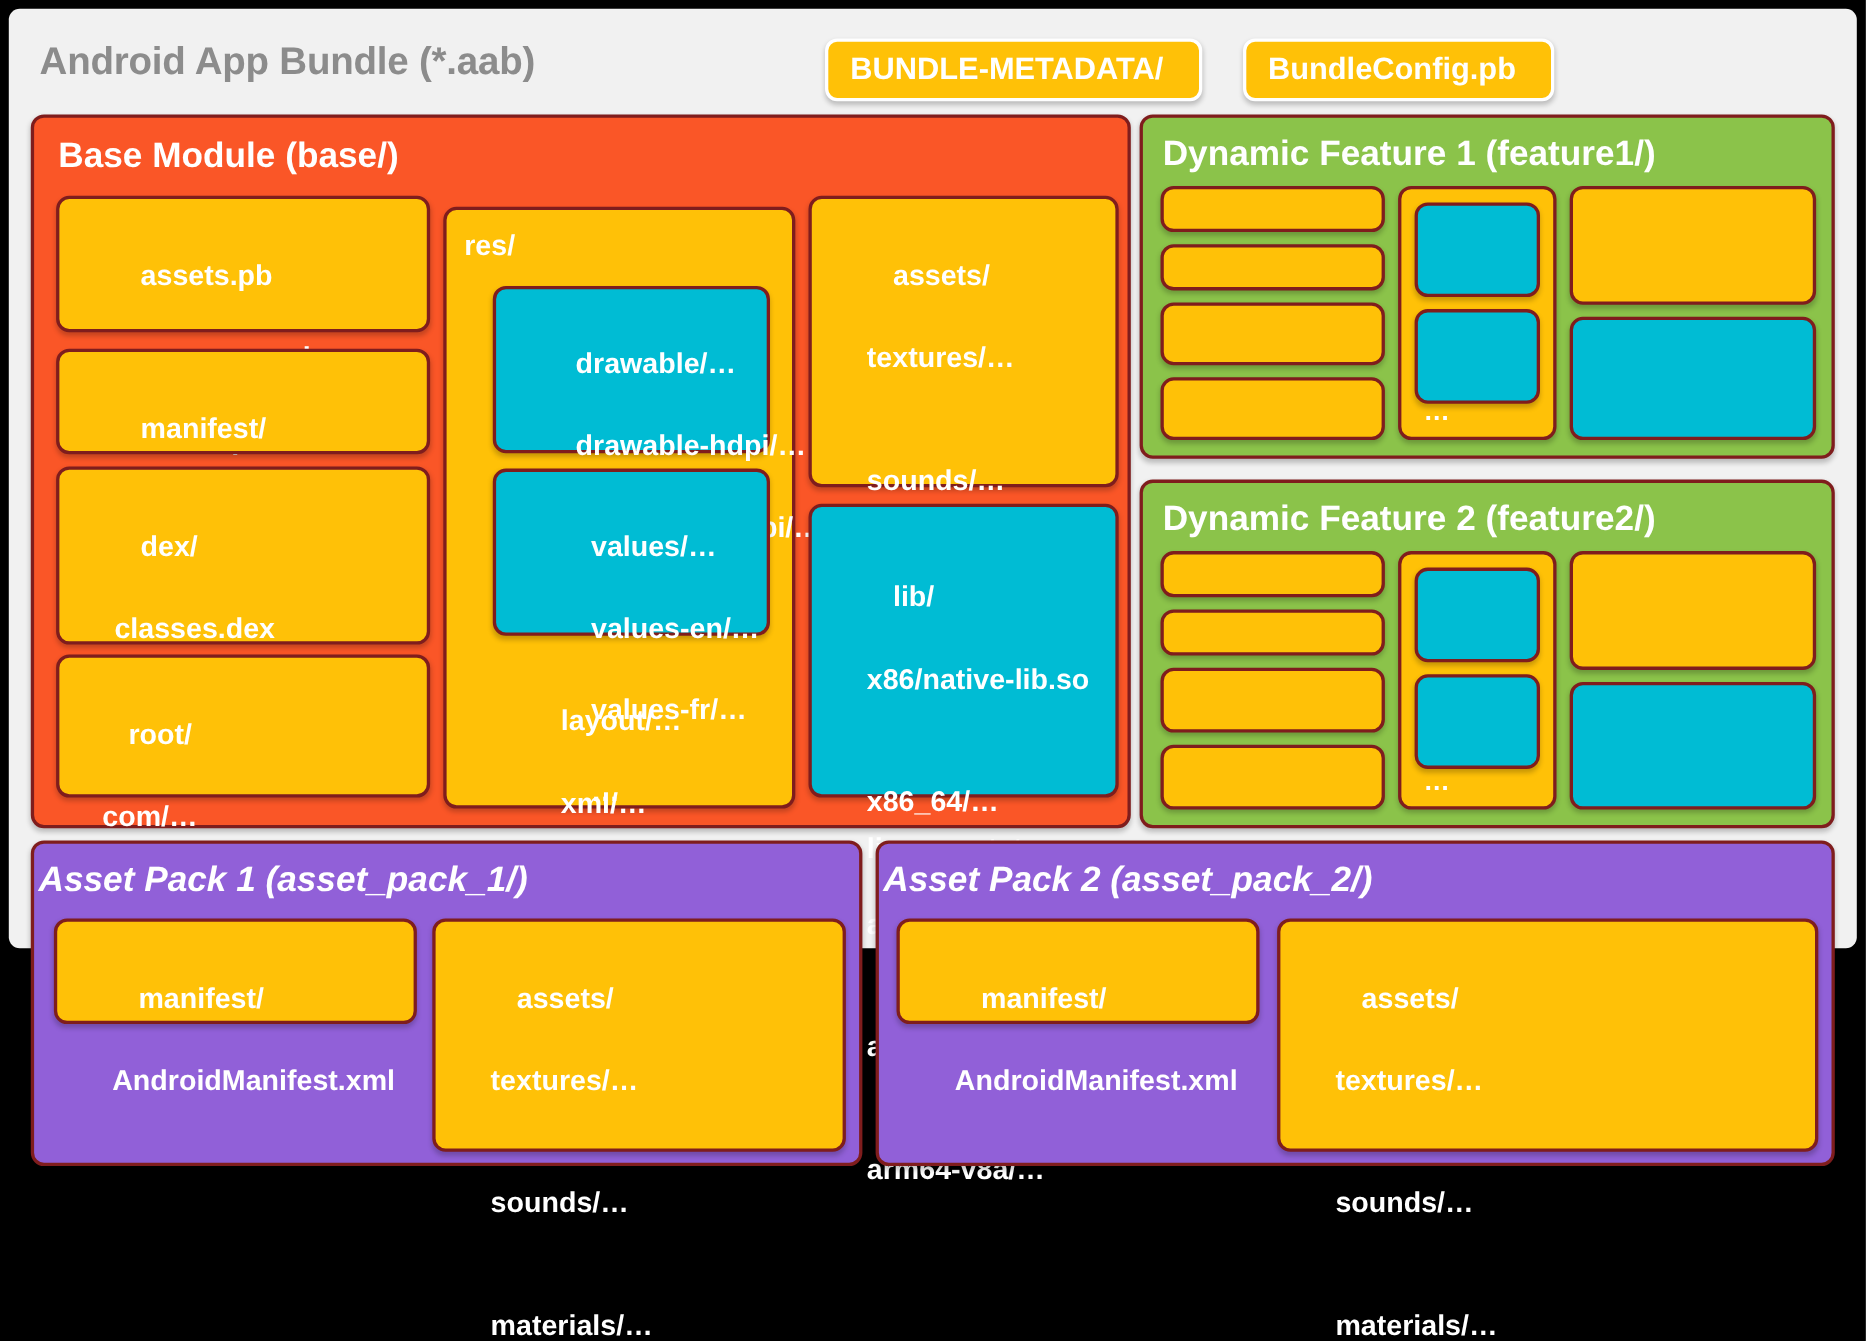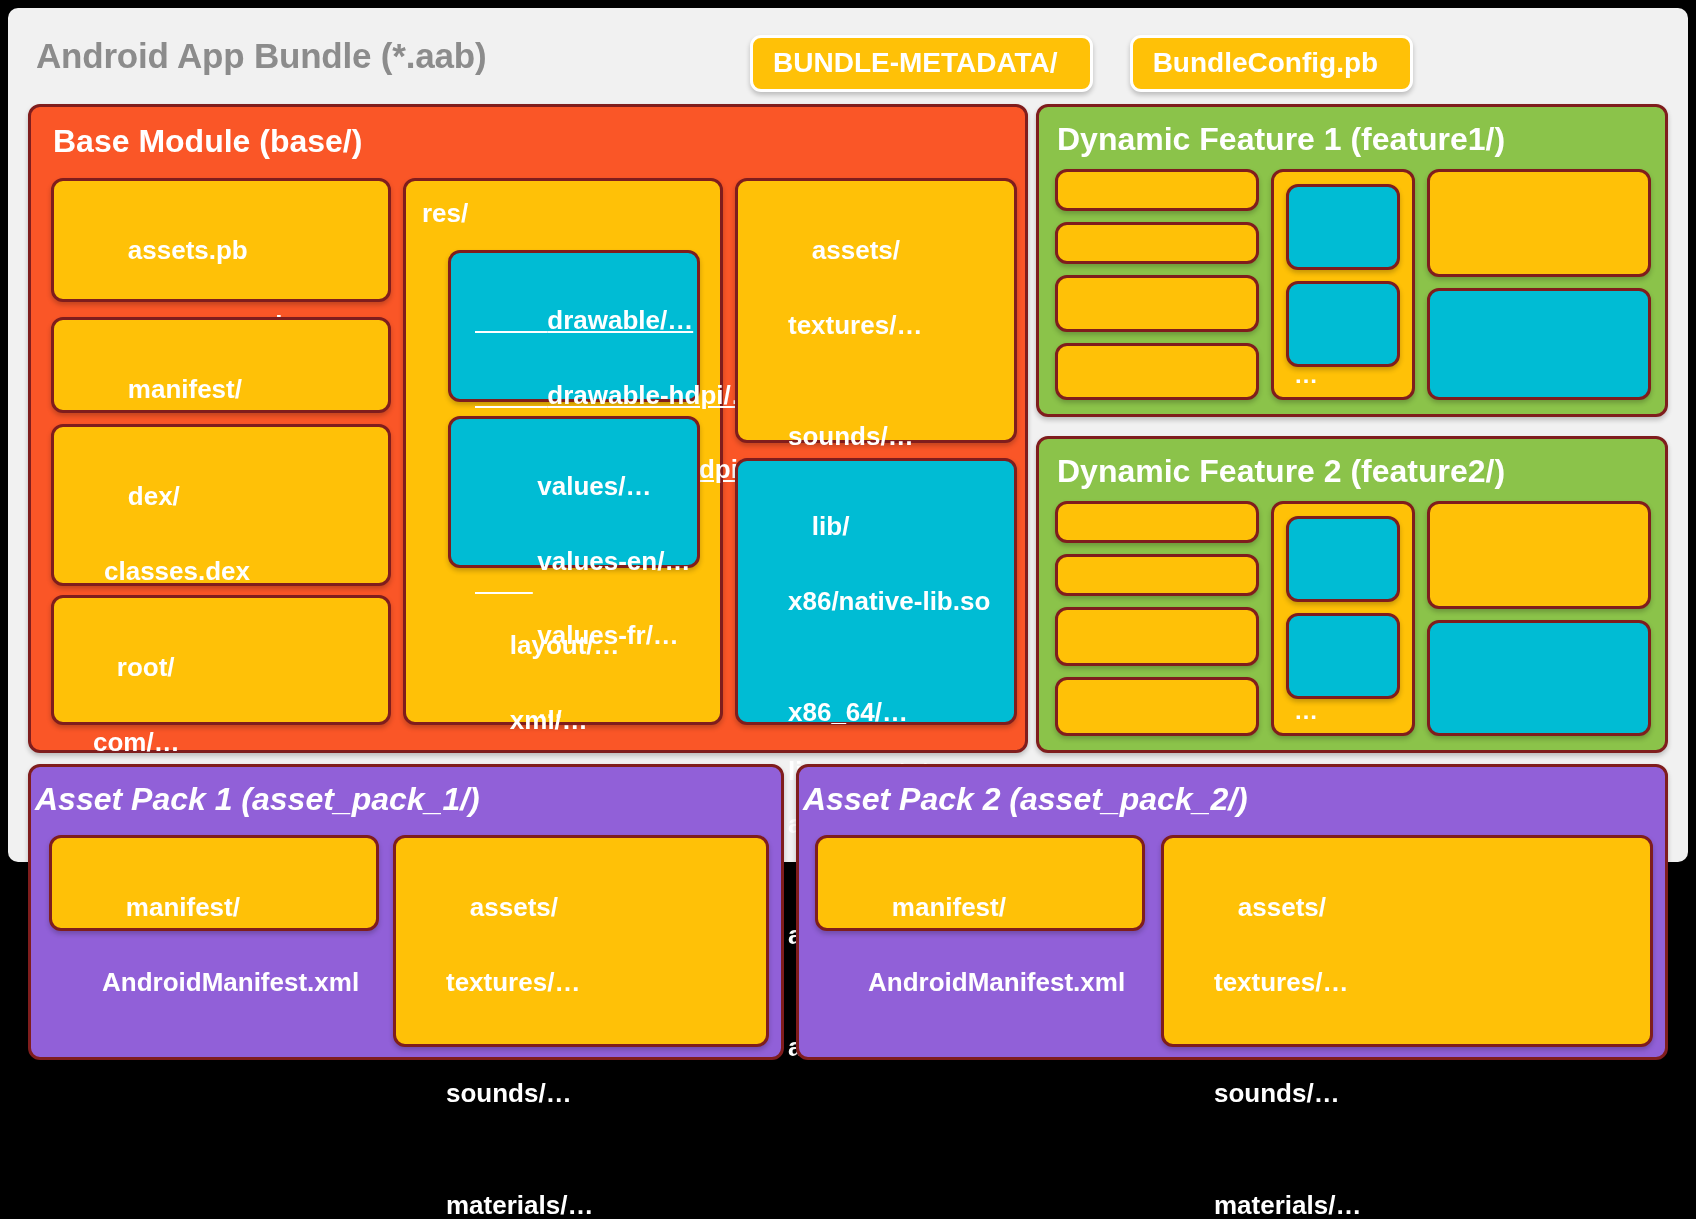--- a/index.html
+++ b/index.html
@@ -90,27 +90,27 @@
     left: 20px; top: 96px;
     width: 1000px; height: 649px;
   }
   #base-title { position: absolute; left: 22px; top: 18px; }
 
   #bm-pb       { position:absolute; left:20px;  top:71px;  width:340px; height:124px; padding:14px 16px; }
   #bm-manifest { position:absolute; left:20px;  top:210px; width:340px; height: 96px; padding:14px 16px; }
   #bm-dex      { position:absolute; left:20px;  top:317px; width:340px; height:162px; padding:14px 16px; }
   #bm-root     { position:absolute; left:20px;  top:488px; width:340px; height:130px; padding:14px 5px; }
 
-  #bm-res      { position:absolute; left:372px; top:71px;  width:320px; height:547px; padding:14px 16px; }
-  #res-drawable{ position:relative; margin:18px 0 0 26px; width:252px; height:152px; padding:12px 24px;text-decoration:underline; }
+  #bm-res      { position:absolute; left:372px; top:81px;  width:320px; height:547px; padding:14px 16px; }
+  #res-drawable{ position:relative; margin:18px 0 0 26px; width:252px; height:152px; padding:12px 0; }
   #res-values  { position:relative; margin:14px 0 0 26px; width:252px; height:152px; padding:12px 14px; }
   #res-tail    { margin:22px 0 0 30px; }
 
   #bm-assets   { position:absolute; left:704px; top:71px;  width:282px; height:265px; padding:14px 16px; }
-  #bm-lib      { position:absolute; left:704px; top:351px; width:282px; height:267px; padding:10px 16px; }
+  #bm-lib      { position:absolute; left:704px; top:351px; width:282px; height:267px; padding:26px 16px; }
 
   
   .dyn { position: absolute; left: 1028px; width: 632px; }
   #dyn1 { top: 96px;  height: 313px; }
   #dyn2 { top: 428px; height: 317px; }
   .dyn-title { position: absolute; left: 18px; top: 16px; }
 
   .dyn-body {
     position: absolute; left: 16px; top: 62px; right: 14px; bottom: 14px;
     display: flex; gap: 12px;

